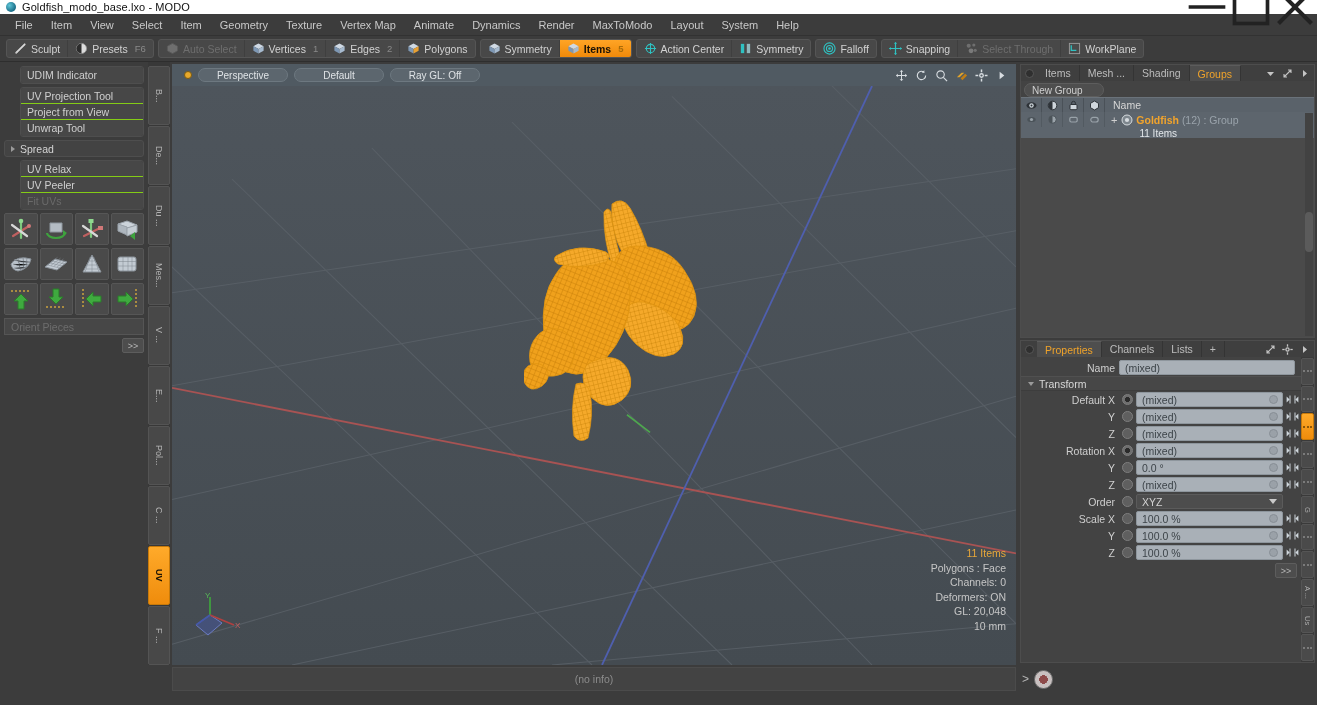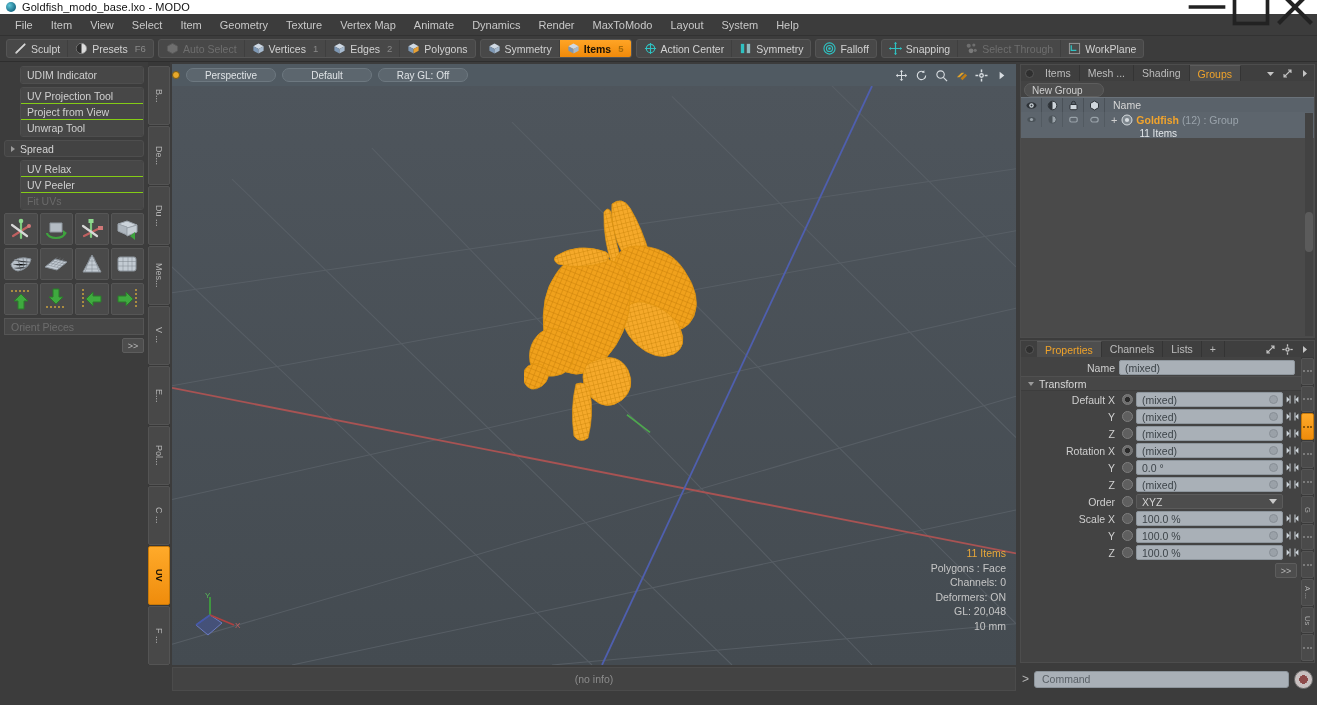--- a/index.html
+++ b/index.html
@@ -105,21 +105,21 @@
     flex: 1; background: #484848; border: 1px solid #545454; border-radius: 2px;
     display: flex; align-items: center; justify-content: center;
     font-size: 9px; color: #b4b4b4; writing-mode: vertical-rl; text-orientation: mixed;
     overflow: hidden; white-space: nowrap;
   }
   .vtab.active { background: linear-gradient(#ffaa2a, #ef8c0c); color: #1d1405; font-weight: bold; border-color: #c87a0a; }
 
   
   .viewport-wrap { flex: 1; background: #3c3c3c; padding: 2px 2px 0 2px; display: flex; flex-direction: column; }
   .vp-head {
-    height: 22px; display: flex; align-items: center; gap: 6px; padding: 0 0;
+    height: 22px; display: flex; align-items: center; gap: 6px; padding: 0 12px;
     background: #505a62; position: relative;
   }
   .vp-dot { width: 8px; height: 8px; border-radius: 50%; background: #e8a92c; border: 1px solid #7a5a12; }
   .vp-btn {
     height: 14px; min-width: 90px; padding: 0 10px; background: #5c666e; border: 1px solid #6d7880;
     border-radius: 7px; font-size: 10px; color: #dfe3e6; display: flex; align-items: center; justify-content: center;
   }
   .vp-icons { position: absolute; right: 8px; top: 0; height: 22px; display: flex; align-items: center; gap: 7px; }
   .vp-icons svg { width: 13px; height: 13px; display: block; }
 
@@ -1051,17 +1051,16 @@
         </div>
       </div>
     </div>
   </div>
 
   <div class="bottom-row">
     <div class="bot-left"></div>
     <div class="noinfo">(no info)</div>
     <div class="cmdbar">
       <span class="cmd-caret">&gt;</span>
-      <div class="cmd-input">Command</div>
       <div class="cmd-rec"></div>
     </div>
   </div>
 </div>
 
 </body></html>

